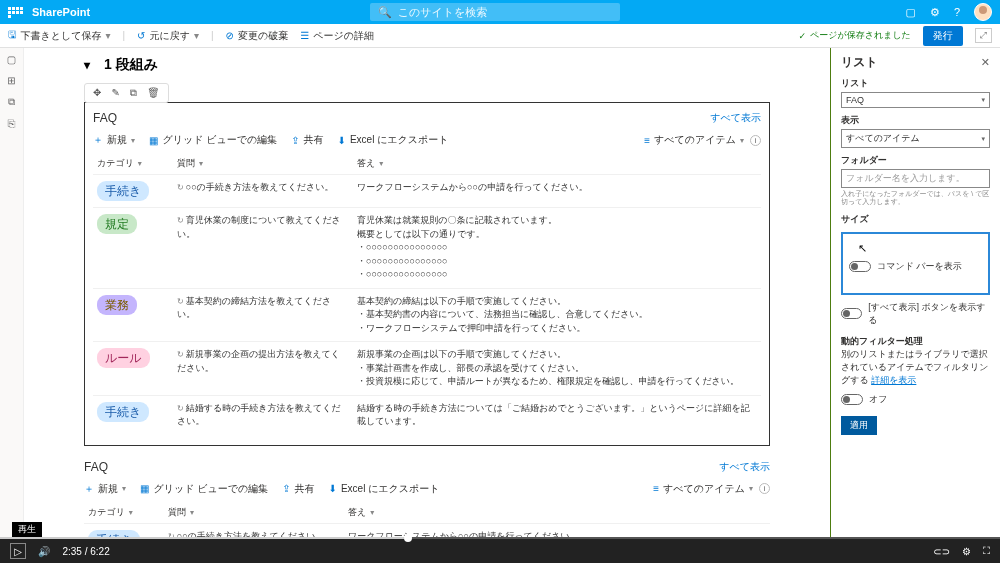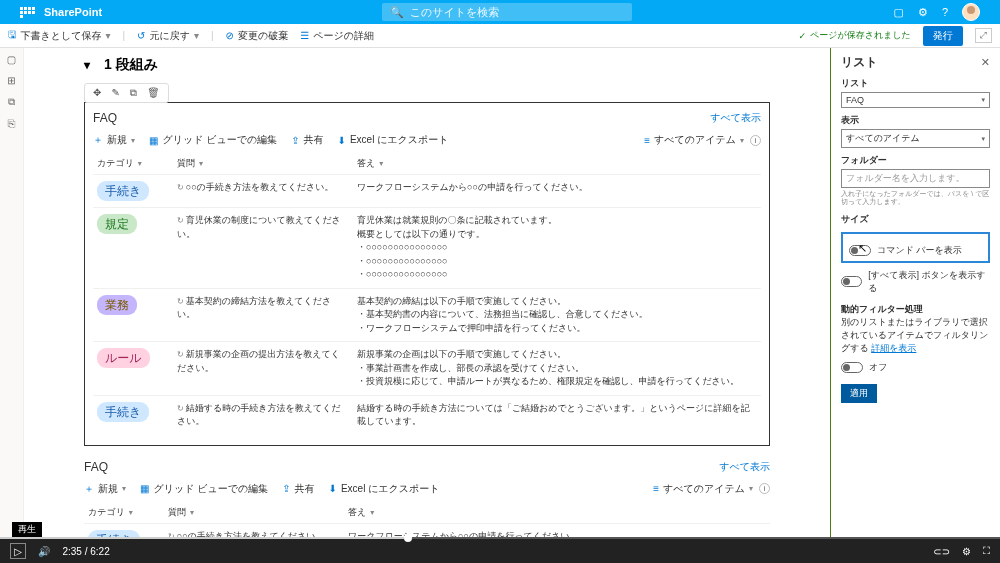--- a/index.html
+++ b/index.html
@@ -1,18 +1,18 @@
 <!DOCTYPE html>
 <html><head>
 <meta charset="utf-8">
 <style>
 * { margin: 0; padding: 0; box-sizing: border-box; font-family: "Segoe UI", "Yu Gothic UI", Meiryo, sans-serif; }
 body { width: 1000px; height: 563px; overflow: hidden; background: #fff; position: relative; }
 
-.header { height: 24px; background: #03a9f4; color: #fff; display: flex; align-items: center; padding: 0 20px; font-size: 11px; }
+.header { height: 24px; background: #03a9f4; color: #fff; display: flex; align-items: center; padding: 0 8px; font-size: 11px; }
 .header .waffle { width: 16px; display: flex; flex-wrap: wrap; gap: 1px; margin-right: 8px; }
 .header .waffle span { width: 3px; height: 3px; background: #fff; }
 .header .brand { font-weight: 600; }
 .header .search { margin-left: 280px; display: flex; align-items: center; background: rgba(255,255,255,.25); color: #fff; border-radius: 2px; padding: 1px 8px; width: 250px; height: 18px; }
 .header .search .sicon { margin-right: 6px; opacity: .9; }
 .header .right { margin-left: auto; display: flex; align-items: center; gap: 14px; }
 .avatar { width: 18px; height: 18px; border-radius: 50%; background: #ffe0c0; border: 1px solid #fff; position: relative; overflow: hidden; }
 .avatar::before { content:""; position:absolute; top:2px; left:4px; width:8px; height:8px; background:#c97; border-radius:50%; }
 
 .cmdbar { height: 24px; border-bottom: 1px solid #e1e1e1; display: flex; align-items: center; padding: 0 8px; font-size: 10px; color: #323130; gap: 12px; }
@@ -56,21 +56,21 @@
 .pane { width: 170px; border-left: 1px solid #4d7c0f; padding: 6px 10px 10px; font-size: 10px; color: #323130; overflow:hidden;}
 .pane h2 { font-size: 12px; font-weight: 600; margin-bottom: 6px; display:flex; justify-content:space-between; align-items:center;}
 .pane h2 .x { font-size:11px; color:#666; font-weight:400;}
 .pane label { font-size: 9px; font-weight: 600; display:block; margin-top: 6px; margin-bottom: 2px; }
 .pane .sel { border: 1px solid #888; padding: 2px 4px; font-size: 9px; display:flex; justify-content:space-between; align-items:center; color:#333; background:#fff;}
 .pane .sel .car { color:#666; font-size:7px;}
 .pane .hint { font-size: 7px; color: #888; margin-top: 2px; line-height:1.2;}
 .pane .tog-row { display: flex; align-items: center; gap: 6px; margin-top: 6px; font-size: 9px; }
 .tog { width: 22px; height: 11px; border: 1px solid #666; border-radius: 6px; position: relative; background:#fff;}
 .tog::after { content:""; position:absolute; top:1px; left:1px; width:7px; height:7px; background:#666; border-radius:50%;}
-.pane .callout { border: 2px solid #2b88d8; padding: 4px 6px; margin-top: 6px; position: relative; }
+.pane .callout { border: 2px solid #2b88d8; padding: 20px 6px; margin-top: 6px; position: relative; }
 .pane .callout .num { position: absolute; left: -28px; top: 2px; width: 16px; height: 16px; border: 2px solid #2b88d8; border-radius: 50%; display:flex; align-items:center; justify-content:center; font-size:9px; color:#2b88d8; background:#fff; font-weight:600;}
 .pane .dyn { margin-top: 8px; font-size: 9px; }
 .pane .dyn .link { color: #0078d4; text-decoration: underline; }
 .pane .apply { margin-top: 10px; background: #005a9e; color:#fff; text-align:center; padding:3px 0; font-size:9px; width: 36px;}
 
 .cursor { position:absolute; left: 858px; top: 242px; font-size: 11px; color:#000; pointer-events:none; z-index:50;}
 
 .vidbar { position: absolute; left:0; right:0; bottom:0; height: 24px; background: #222; color:#fff; display:flex; align-items:center; padding:0 10px; font-size:10px; gap:12px;}
 .vidbar .play { border:1px solid #888; width:16px; height:16px; display:flex; align-items:center; justify-content:center;}
 .vidbar .prog { position:absolute; top:-2px; left:0; right:0; height:2px; background:#555;}

